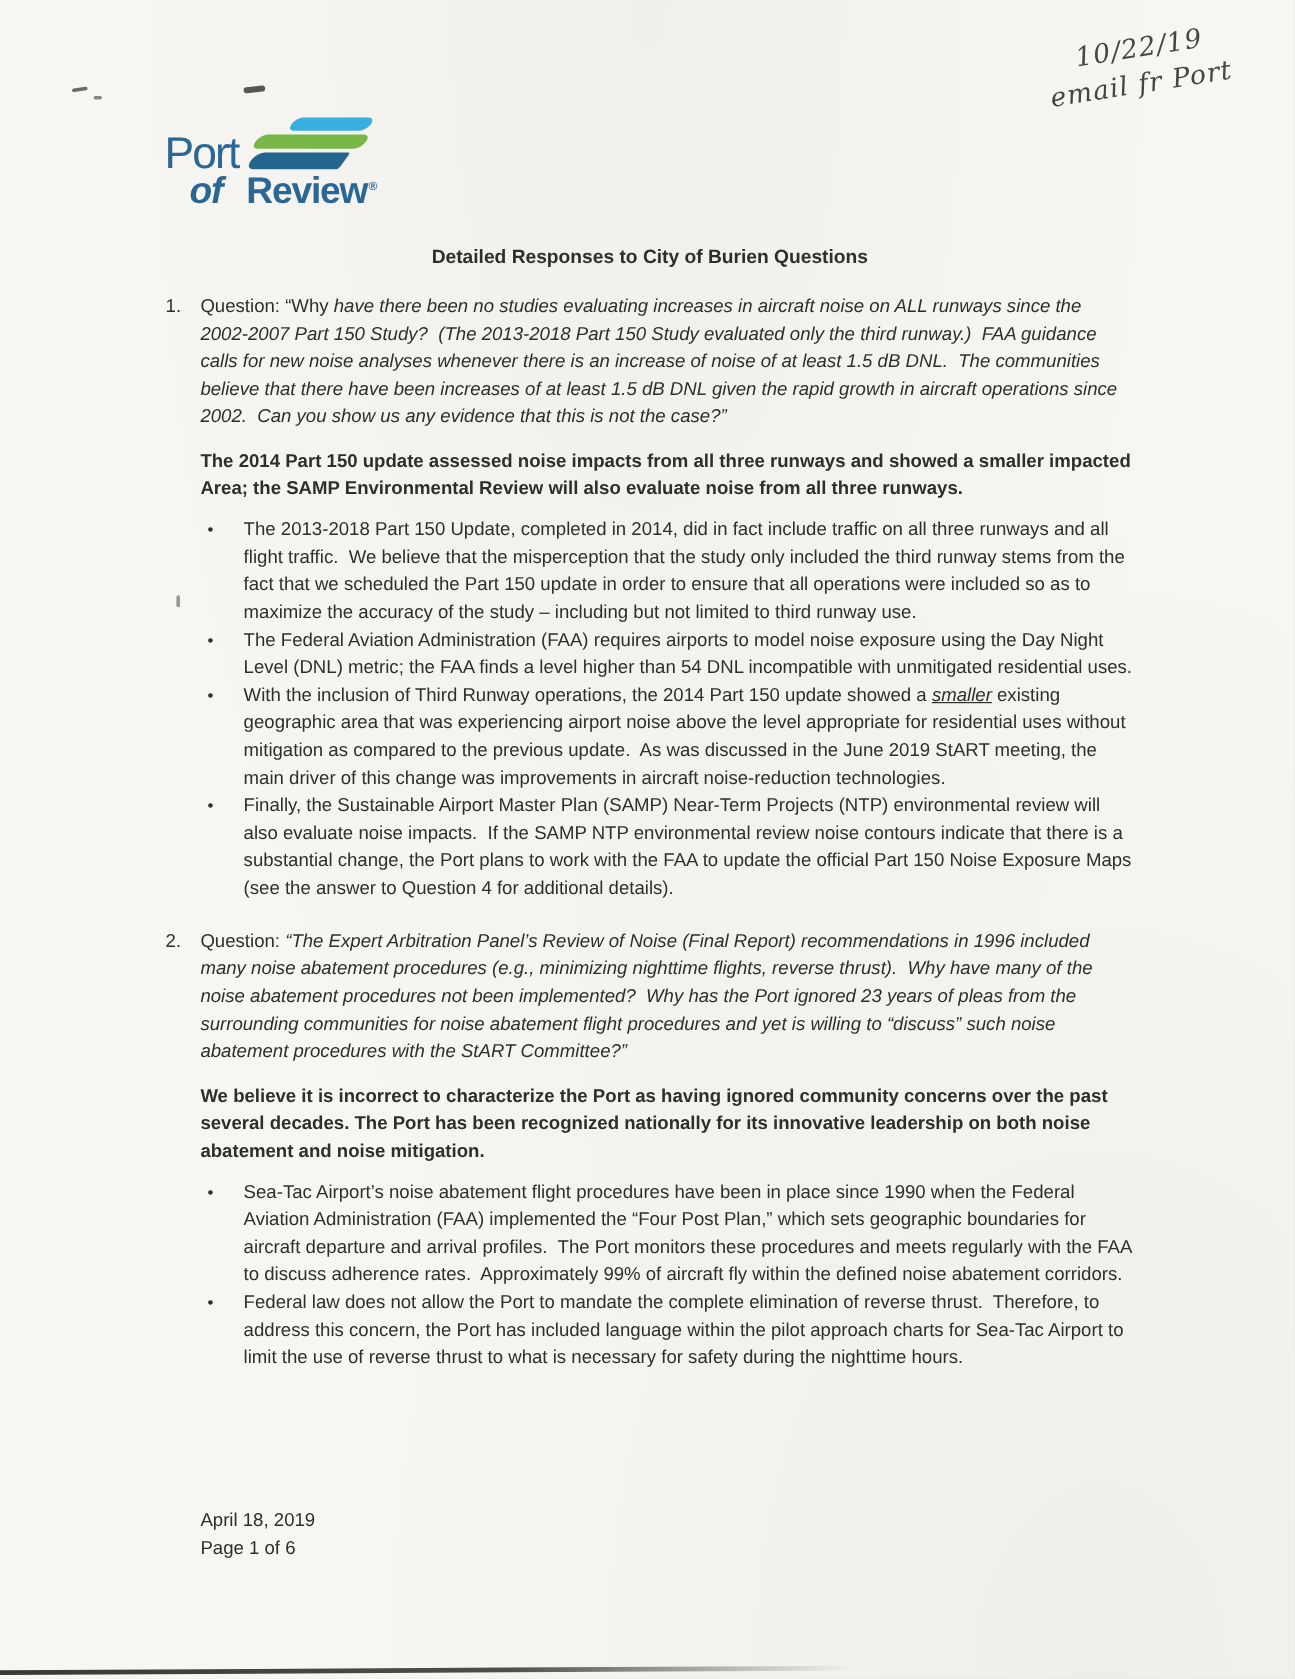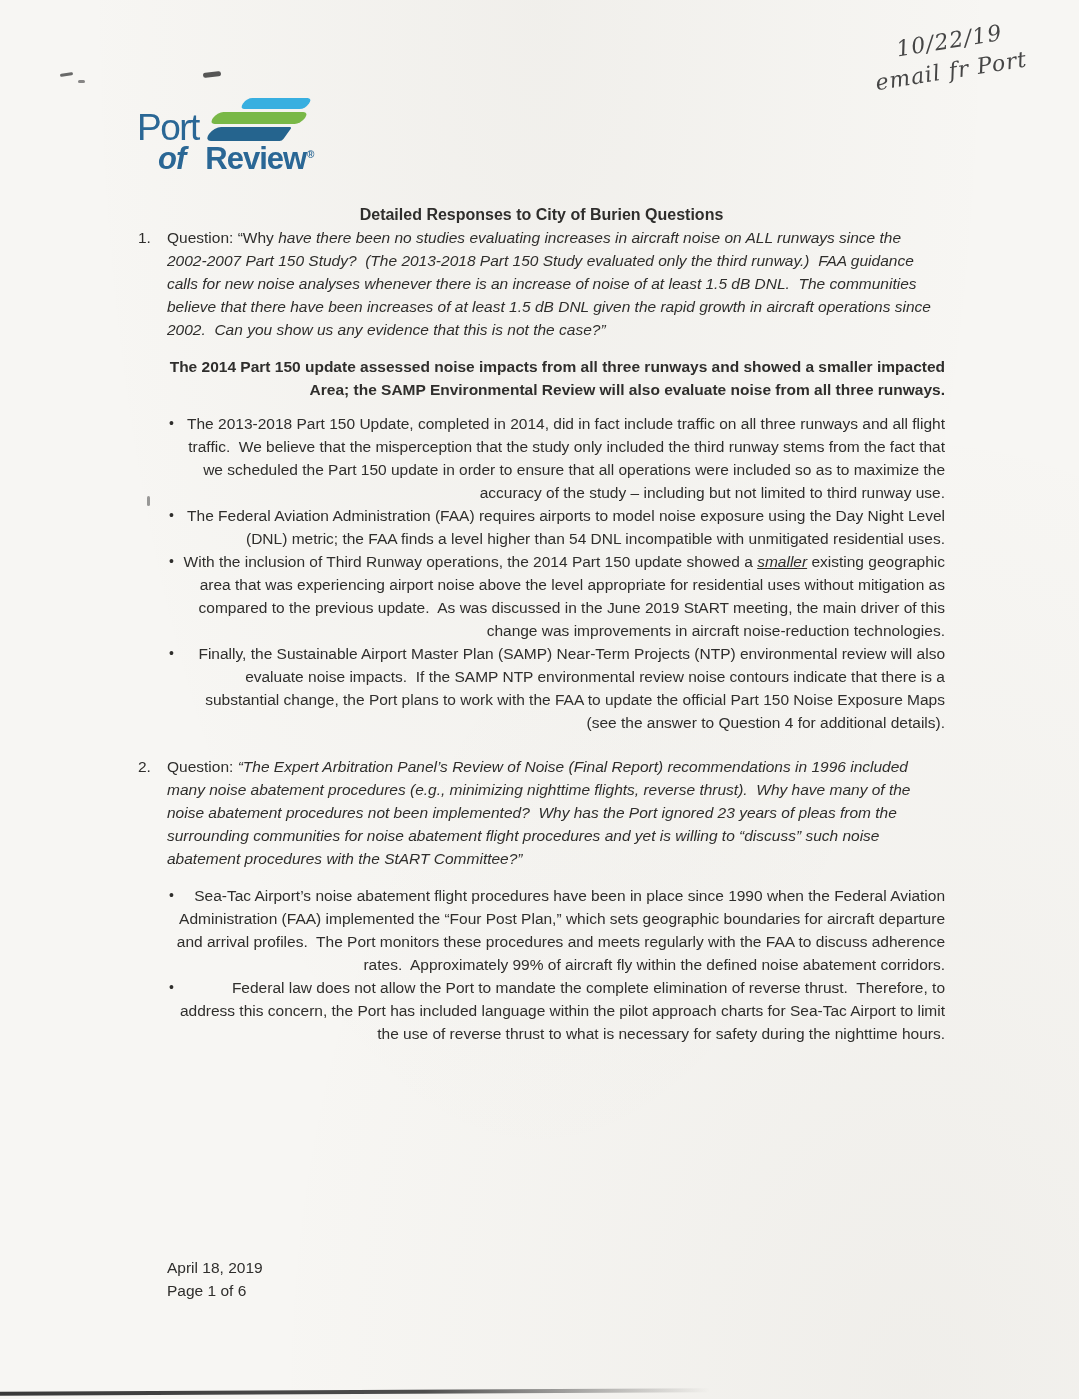--- a/index.html
+++ b/index.html
@@ -35,27 +35,27 @@
     font-family:"DejaVu Serif", serif;font-style:italic;
     color:#454545;font-size:22px;line-height:30px;letter-spacing:1px;
   }
   .note-l1{margin-left:26px;}
 
   
   .doc{
     position:absolute;left:138px;top:203px;width:807px;
     font-size:15.5px;line-height:23px;
   }
-  .title{text-align:center;font-weight:700;font-size:16px;}
+  .title{text-align:center;font-weight:700;font-size:16px;margin-bottom:18px;}
   .qsec{margin-bottom:21px;}
   .q-row{display:flex;margin-bottom:14px;}
   .q-num{flex:none;width:29px;}
   .q-body{flex:1;white-space:pre-wrap;}
   .q-italic{font-style:italic;}
-  .answer{text-align:right;}
+  .answer{margin-left:29px;}
   .summary{font-weight:700;white-space:pre-wrap;margin:0 0 11px 0;}
   .bullet{display:flex;}
   .bullet-marker{flex:none;width:30px;padding-left:6px;font-size:14px;}
   .bullet-text{flex:1;white-space:pre-wrap;}
   .emph{font-weight:400;font-style:italic;text-decoration:underline;}
 
   
   .footer{position:absolute;left:167px;top:1256px;font-size:15.5px;line-height:23px;}
 
   
@@ -120,20 +120,21 @@
         </div>
       </div>
     </section>
 
     <section class="qsec">
       <div class="q-row">
         <span class="q-num">2.</span>
         <div class="q-body"><span>Question: </span><span class="q-italic">“The Expert Arbitration Panel’s Review of Noise (Final Report) recommendations in 1996 included many noise abatement procedures (e.g., minimizing nighttime flights, reverse thrust).  Why have many of the noise abatement procedures not been implemented?  Why has the Port ignored 23 years of pleas from the surrounding communities for noise abatement flight procedures and yet is willing to “discuss” such noise abatement procedures with the StART Committee?”</span></div>
       </div>
       <div class="answer">
+        <p class="summary">We believe it is incorrect to characterize the Port as having ignored community concerns over the past several decades. The Port has been recognized nationally for its innovative leadership on both noise abatement and noise mitigation.</p>
         <div class="bullets">
           <div class="bullet">
             <span class="bullet-marker">•</span>
             <div class="bullet-text">Sea-Tac Airport’s noise abatement flight procedures have been in place since 1990 when the Federal Aviation Administration (FAA) implemented the “Four Post Plan,” which sets geographic boundaries for aircraft departure and arrival profiles.  The Port monitors these procedures and meets regularly with the FAA to discuss adherence rates.  Approximately 99% of aircraft fly within the defined noise abatement corridors.</div>
           </div>
           <div class="bullet">
             <span class="bullet-marker">•</span>
             <div class="bullet-text">Federal law does not allow the Port to mandate the complete elimination of reverse thrust.  Therefore, to address this concern, the Port has included language within the pilot approach charts for Sea-Tac Airport to limit the use of reverse thrust to what is necessary for safety during the nighttime hours.</div>
           </div>
         </div>

